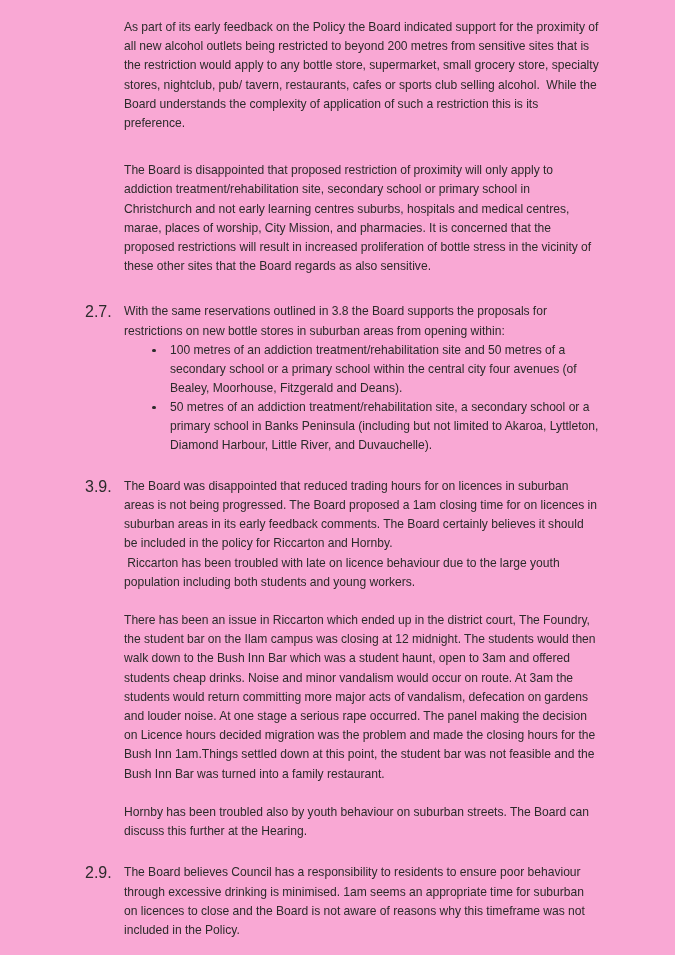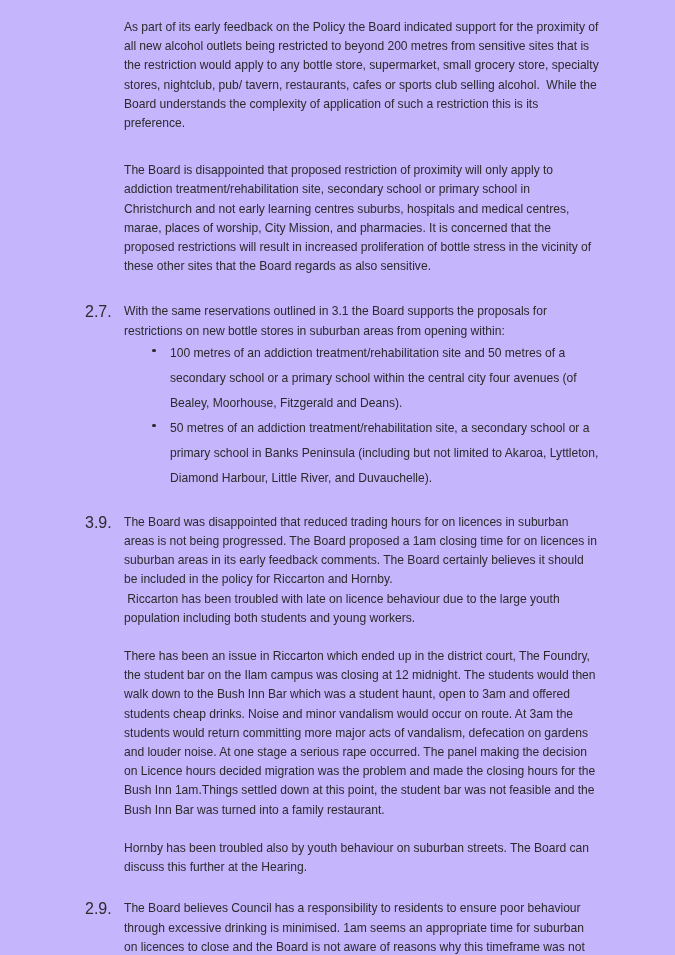--- a/index.html
+++ b/index.html
@@ -12,21 +12,21 @@
     width: 675px;
     height: 955px;
     font-family: "Liberation Sans", "DejaVu Sans", sans-serif;
     color: #2b2b2b;
     overflow: hidden;
   }
   .page {
     position: relative;
     width: 675px;
     height: 955px;
-    background: #c4b5fd;
+    background: #f9a8d4;
     box-sizing: border-box;
     padding: 18px 75px 0 85px;
   }
   
   .block {
     display: flex;
     align-items: flex-start;
     width: 515px;
   }
   .num {
@@ -58,21 +58,21 @@
 
   ul.bullets {
     margin: 0;
     padding: 0;
     list-style: none;
   }
   ul.bullets li {
     position: relative;
     padding-left: 46px;
     font-size: 12.1px;
-    line-height: 25px;
+    line-height: 19px;
     color: #2b2b2b;
   }
   ul.bullets li .dot {
     position: absolute;
     left: 28px;
     top: 8px;
     width: 3.6px;
     height: 3.6px;
     background: #2b2b2b;
     border-radius: 50%;
@@ -101,21 +101,21 @@
     <div class="body-col">
       <p class="para">The Board is disappointed that proposed restriction of proximity will only apply to addiction treatment/rehabilitation site, secondary school or primary school in Christchurch and not early learning centres suburbs, hospitals and medical centres, marae, places of worship, City Mission, and pharmacies. It is concerned that the proposed restrictions will result in increased proliferation of bottle stress in the vicinity of these other sites that the Board regards as also sensitive.</p>
     </div>
   </div>
 
   <div class="gap-lg"></div>
 
   <div class="block">
     <div class="num">2.7.</div>
     <div class="body-col">
-      <p class="para">With the same reservations outlined in 3.1 the Board supports the proposals for restrictions on new bottle stores in suburban areas from opening within:</p>
+      <p class="para">With the same reservations outlined in 3.8 the Board supports the proposals for restrictions on new bottle stores in suburban areas from opening within:</p>
       <ul class="bullets">
         <li>
           <span class="dot"></span>
           <span class="li-text">100 metres of an addiction treatment/rehabilitation site and 50 metres of a secondary school or a primary school within the central city four avenues (of Bealey, Moorhouse, Fitzgerald and Deans).</span>
         </li>
         <li>
           <span class="dot"></span>
           <span class="li-text">50 metres of an addiction treatment/rehabilitation site, a secondary school or a primary school in Banks Peninsula (including but not limited to Akaroa, Lyttleton, Diamond Harbour, Little River, and Duvauchelle).</span>
         </li>
       </ul>

